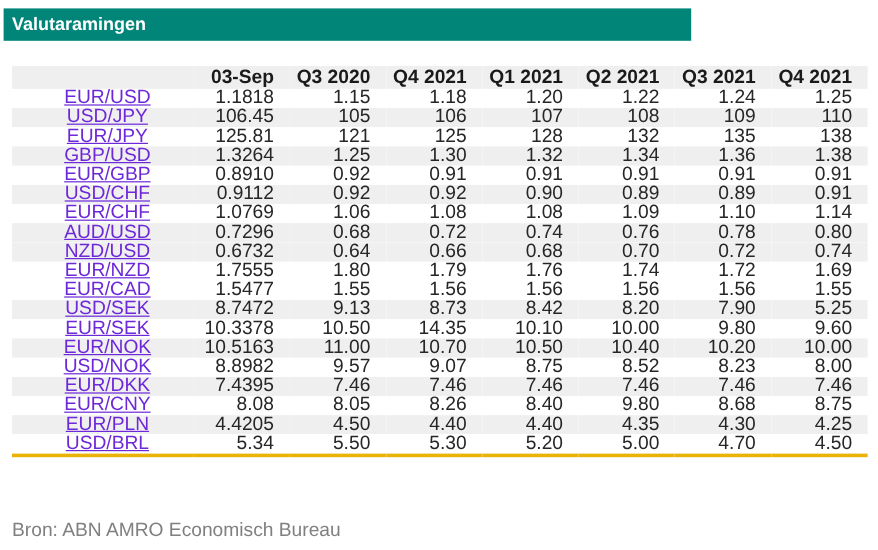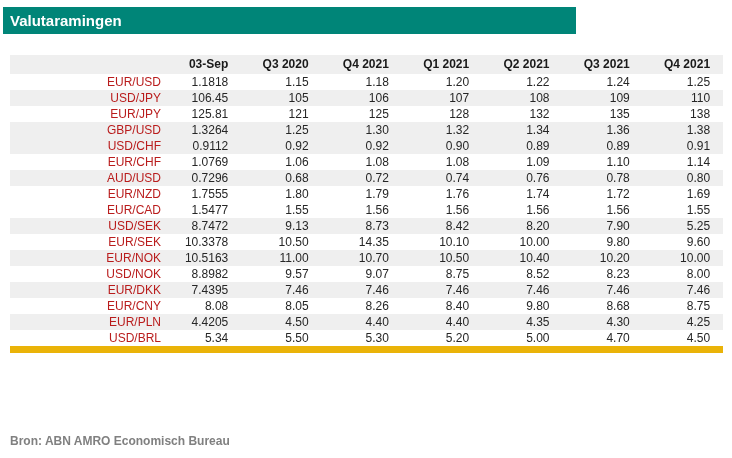--- a/index.html
+++ b/index.html
@@ -34,54 +34,54 @@
   .table-wrap {
     position: absolute;
     left: 10px;
     top: 55px;
     width: 713px;
   }
   table.fx {
     border-collapse: collapse;
     table-layout: fixed;
     width: 713px;
-    font-size: 12px;
+    font-size: 16px;
     color: #262626;
-    border-bottom: 7px solid #eab308;
+    border-bottom: 3px solid #eab308;
   }
   table.fx col.c-label { width: 151px; }
   table.fx col.c-num   { width: 80.3px; }
   table.fx th, table.fx td {
     height: 16px;
     line-height: 16px;
     padding: 0 13px 0 0;
     text-align: right;
     white-space: nowrap;
     overflow: hidden;
   }
   table.fx thead th {
     height: 19px;
     line-height: 19px;
     font-weight: bold;
     color: #1a1a1a;
     background: #efefef;
   }
   table.fx td.label, table.fx th.label {
-    text-align: right;
+    text-align: center;
     padding: 0 0 0 8px;
-    color: #b91c1c;
+    color: #6d28d9;
+    text-decoration: underline;
   }
   table.fx tr.shaded { background: #efefef; }
   .source {
     position: absolute;
     left: 10px;
     top: 434px;
-    font-size: 12px;
+    font-size: 16px;
     color: #808080;
-    font-weight: bold;
   }
 </style>
 </head>
 <body>
 
 <div class="frame">
 
   <div class="title-bar">Valutaramingen</div>
 
   <div class="table-wrap">
@@ -142,20 +142,30 @@
           <tr class="shaded">
             <td class="label">GBP/USD</td>
             <td>1.3264</td>
             <td>1.25</td>
             <td>1.30</td>
             <td>1.32</td>
             <td>1.34</td>
             <td>1.36</td>
             <td>1.38</td>
           </tr>
+          <tr>
+            <td class="label">EUR/GBP</td>
+            <td>0.8910</td>
+            <td>0.92</td>
+            <td>0.91</td>
+            <td>0.91</td>
+            <td>0.91</td>
+            <td>0.91</td>
+            <td>0.91</td>
+          </tr>
           <tr class="shaded">
             <td class="label">USD/CHF</td>
             <td>0.9112</td>
             <td>0.92</td>
             <td>0.92</td>
             <td>0.90</td>
             <td>0.89</td>
             <td>0.89</td>
             <td>0.91</td>
           </tr>
@@ -172,20 +182,30 @@
           <tr class="shaded">
             <td class="label">AUD/USD</td>
             <td>0.7296</td>
             <td>0.68</td>
             <td>0.72</td>
             <td>0.74</td>
             <td>0.76</td>
             <td>0.78</td>
             <td>0.80</td>
           </tr>
+          <tr class="shaded">
+            <td class="label">NZD/USD</td>
+            <td>0.6732</td>
+            <td>0.64</td>
+            <td>0.66</td>
+            <td>0.68</td>
+            <td>0.70</td>
+            <td>0.72</td>
+            <td>0.74</td>
+          </tr>
           <tr>
             <td class="label">EUR/NZD</td>
             <td>1.7555</td>
             <td>1.80</td>
             <td>1.79</td>
             <td>1.76</td>
             <td>1.74</td>
             <td>1.72</td>
             <td>1.69</td>
           </tr>

